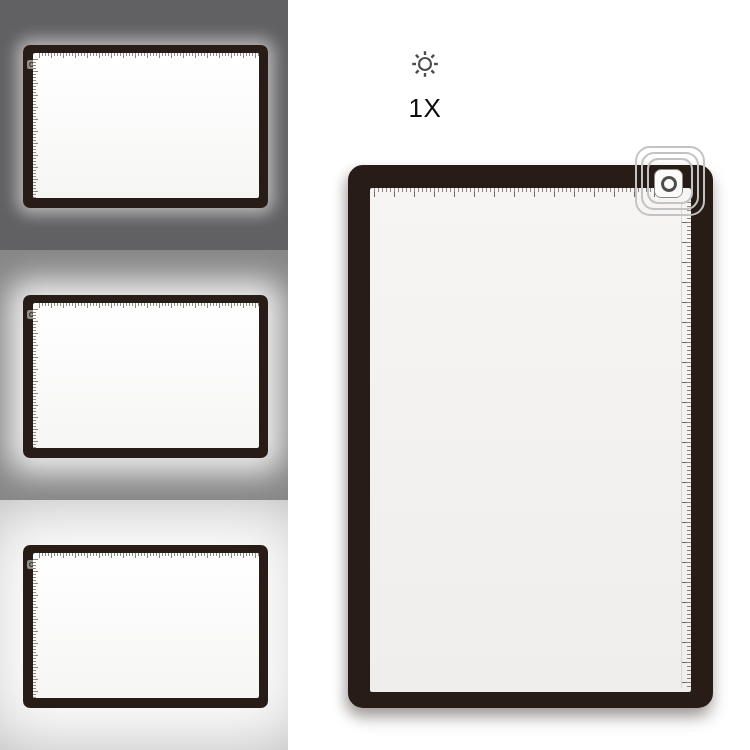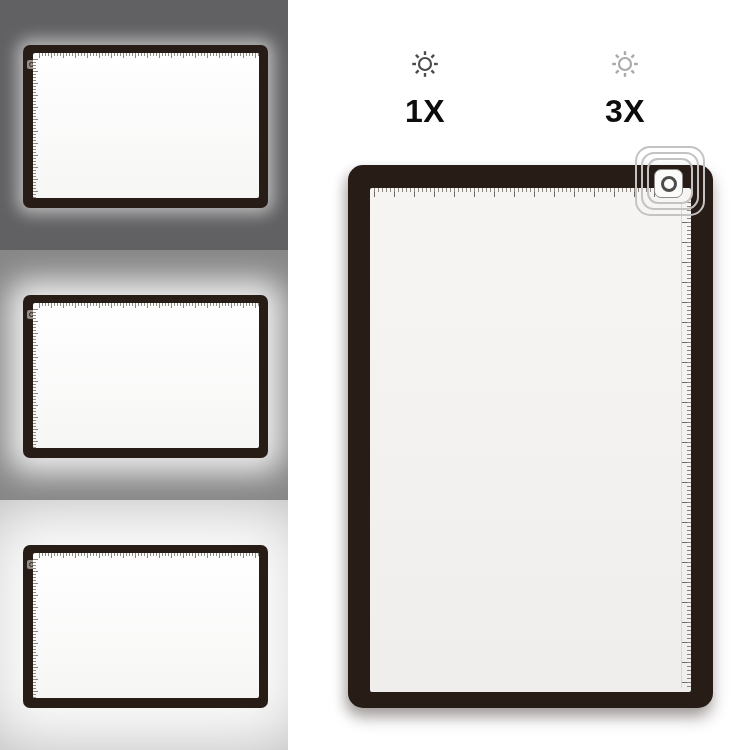--- a/index.html
+++ b/index.html
@@ -26,21 +26,21 @@
        repeating-linear-gradient(180deg, #908a83 0 1px, transparent 1px 3px) left top / 3px 100% repeat-y,
        repeating-linear-gradient(180deg, #8a857e 0 1px, transparent 1px 12px) left top / 5px 100% repeat-y;}
   .btn-sm{position:absolute;left:4px;top:15px;width:9px;height:9px;border-radius:2px;
           background:#948e88;display:flex;align-items:center;justify-content:center;}
   .btn-sm .ring{width:3px;height:3px;border:1px solid #2e2620;border-radius:50%;}
 
   
   .brightness-row{position:absolute;left:383px;top:50px;width:284px;display:flex;justify-content:space-between;}
   .level{width:84px;display:flex;flex-direction:column;align-items:center;}
   .level .sun{width:28px;height:28px;}
-  .level .lbl{margin-top:15px;font-size:32px;font-weight:700;color:#0d0d0d;letter-spacing:0.5px;}
+  .level .lbl{margin-top:15px;font-size:26px;font-weight:400;color:#0d0d0d;letter-spacing:0.5px;}
 
   
   .main-pad{position:absolute;left:348px;top:165px;width:365px;height:543px;border-radius:15px;
             box-shadow:0 10px 16px rgba(35,24,18,0.30), -4px 6px 12px rgba(35,24,18,0.18);}
   .frame{position:absolute;inset:0;border-radius:15px;}
   .screen-lg{position:absolute;left:22px;right:22px;top:23px;bottom:16px;border-radius:2px;
              background:linear-gradient(180deg,#f6f5f4 0%,#efeeec 100%);}
   .ruler-h-lg{position:absolute;left:4px;right:14px;top:0;height:9px;
      background:
        repeating-linear-gradient(90deg, #8d8780 0 1px, transparent 1px 4px) left top / 100% 4px repeat-x,
@@ -120,38 +120,20 @@
               <line x1="20.4" y1="20.4" x2="23.1" y2="23.1"></line>
             <line x1="23.1" y1="4.9" x2="20.4" y2="7.6"></line>
               <line x1="7.6" y1="20.4" x2="4.9" y2="23.1"></line>
           </g>
         </svg>
       </span>
       <span class="lbl">1X</span>
     </div>
 
 
-    <div class="level">
-      <span class="sun" style="color: rgb(170, 170, 170);">
-        <svg viewBox="0 0 28 28" width="28" height="28">
-          <circle cx="14" cy="14" r="6" fill="none" stroke="currentColor" stroke-width="2.2"></circle>
-          <g stroke="currentColor" stroke-width="2.4">
-            <line x1="14" y1="1.2" x2="14" y2="5"></line>
-              <line x1="14" y1="23" x2="14" y2="26.8"></line>
-            <line x1="1.2" y1="14" x2="5" y2="14"></line>
-              <line x1="23" y1="14" x2="26.8" y2="14"></line>
-            <line x1="4.9" y1="4.9" x2="7.6" y2="7.6"></line>
-              <line x1="20.4" y1="20.4" x2="23.1" y2="23.1"></line>
-            <line x1="23.1" y1="4.9" x2="20.4" y2="7.6"></line>
-              <line x1="7.6" y1="20.4" x2="4.9" y2="23.1"></line>
-          </g>
-        </svg>
-      </span>
-      <span class="lbl">3X</span>
-    </div>
 
   </div>
 
   <div class="main-pad" style="background-color: rgb(40, 28, 23);">
     <div class="frame"></div>
     <div class="screen-lg">
       <div class="ruler-h-lg"></div>
       <div class="ruler-v-lg"></div>
     </div>
     <div class="btn-lg">

